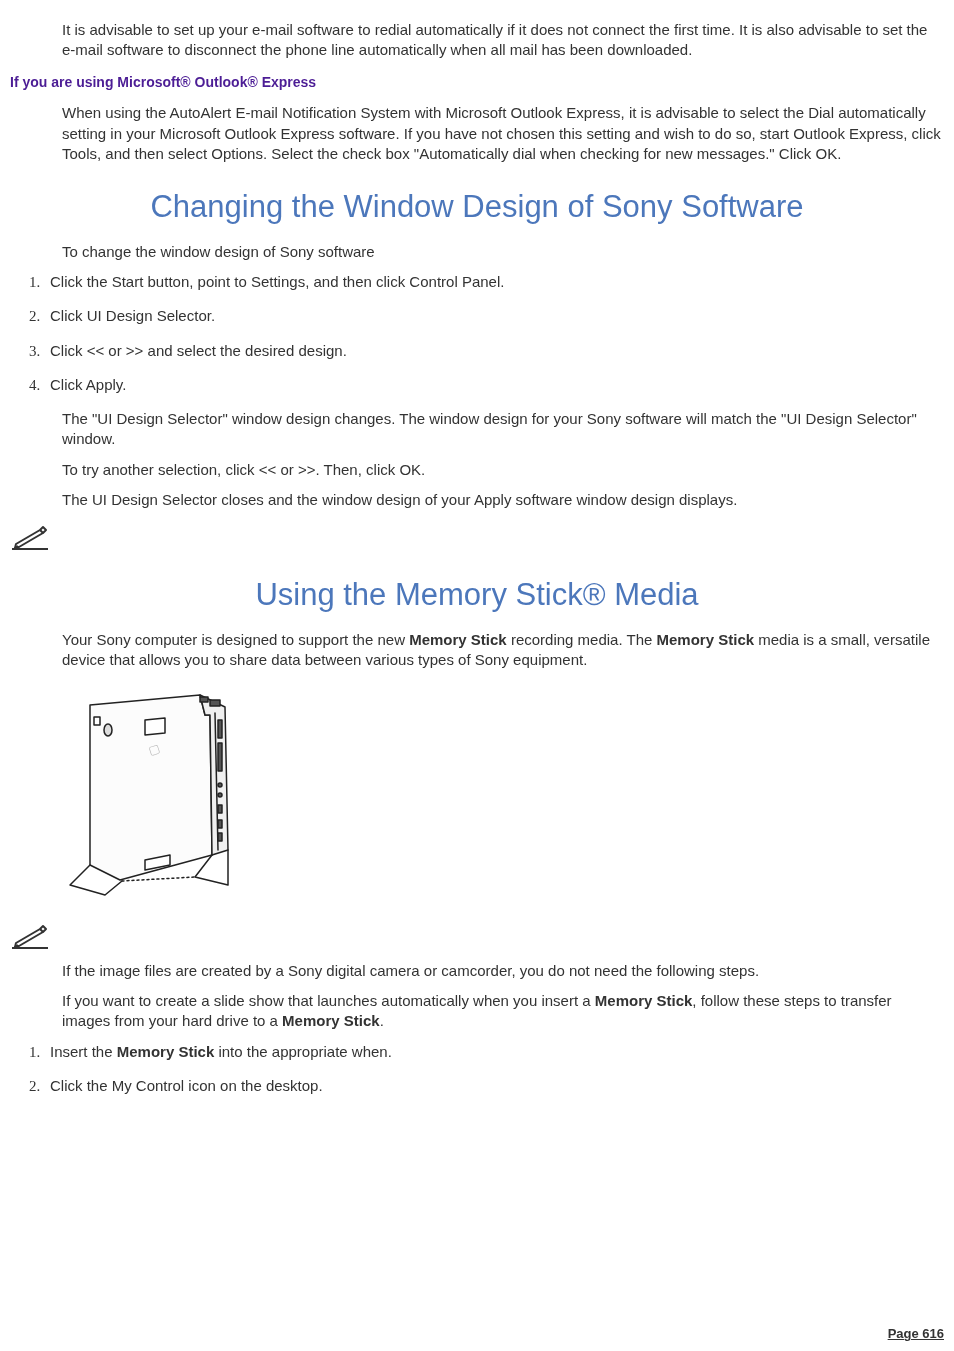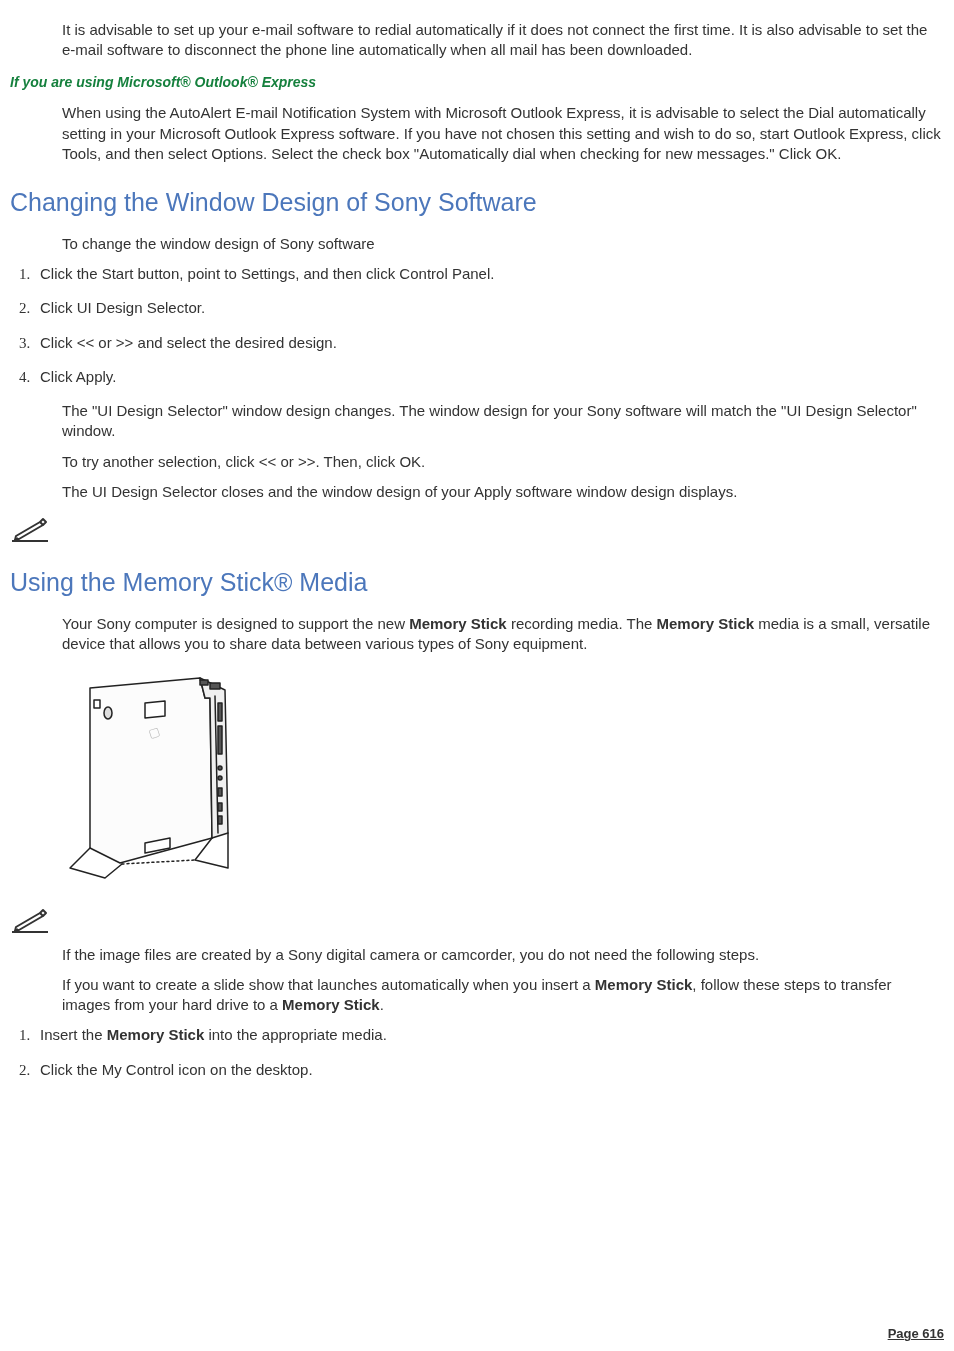--- a/index.html
+++ b/index.html
@@ -13,33 +13,33 @@
     line-height: 1.35;
   }
   .indent {
     margin-left: 52px;
   }
   p {
     margin: 10px 0;
   }
   .sub-heading {
     font-weight: bold;
-    font-style: italic;
-    color: #15803d;
+    color: #4c1d95;
     font-size: 14px;
     margin: 12px 0;
   }
   h2 {
     color: #4c77bb;
     font-weight: normal;
-    font-size: 25px;
+    font-size: 31px;
     margin: 22px 0 14px 0;
+    text-align: center;
   }
   ol {
-    margin: 10px 0 10px 24px;
+    margin: 10px 0 10px 34px;
     padding: 0;
   }
   ol li {
     margin-bottom: 14px;
     padding-left: 6px;
   }
   ol li::marker {
     font-family: "Times New Roman", serif;
     font-size: 15px;
     color: #333;
@@ -159,18 +159,18 @@
 </div>
 
 <p class="indent">If the image files are created by a Sony digital camera or camcorder, you do not need the following steps.</p>
 
 <p class="indent">
   <span>If you want to create a slide show that launches automatically when you insert a </span><span class="bold">Memory Stick</span><span>, follow these steps to transfer images from your hard drive to a </span><span class="bold">Memory Stick</span><span>.</span>
 </p>
 
 <ol>
   <li>
-    <span>Insert the </span><span class="bold">Memory Stick</span><span> into the appropriate media.</span>
+    <span>Insert the </span><span class="bold">Memory Stick</span><span> into the appropriate when.</span>
   </li>
   <li>Click the My Control icon on the desktop.</li>
 </ol>
 
 <div class="page-num">Page 616</div>
 
 </body></html>

